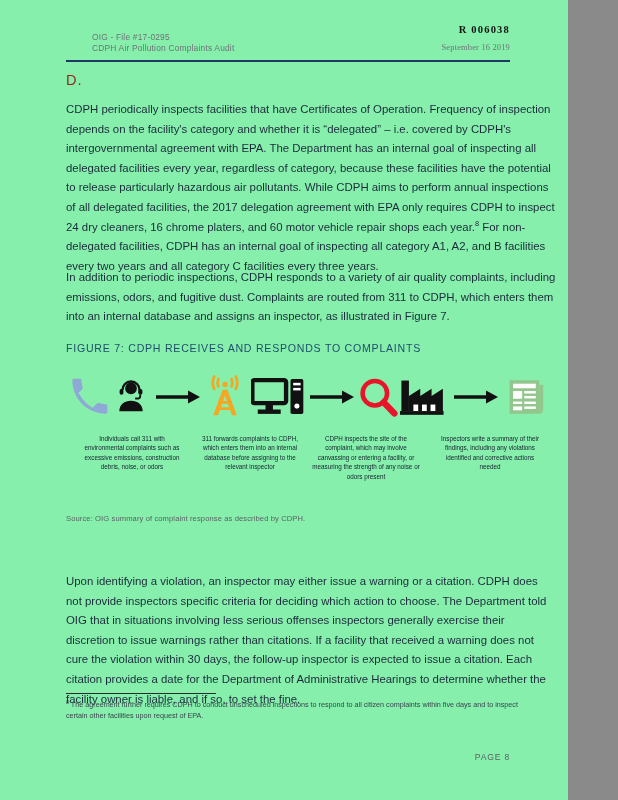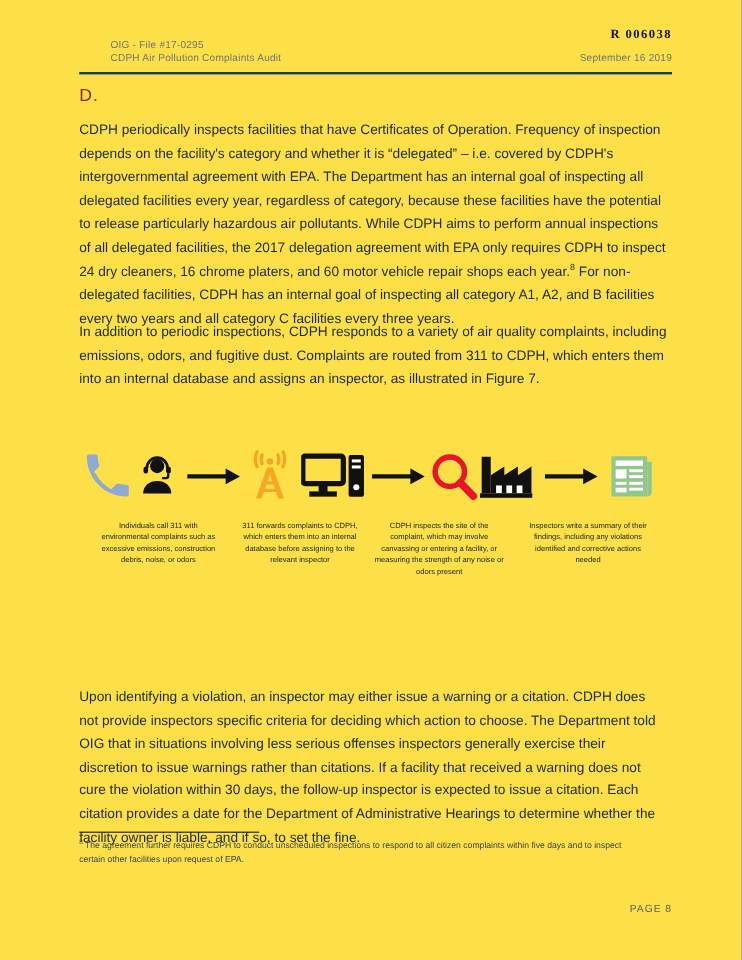--- a/index.html
+++ b/index.html
@@ -6,23 +6,23 @@
   html, body {
     margin: 0;
     padding: 0;
     background: #8a8a8a;
   }
   body {
     font-family: "Liberation Sans", sans-serif;
   }
   .page {
     position: relative;
-    width: 618px;
+    width: 568px;
     height: 800px;
-    background: #fde047;
+    background: #86efac;
     overflow: hidden;
     box-sizing: border-box;
   }
   
   .bates {
     position: absolute;
     top: 24px;
     right: 58px;
     font-family: "Liberation Serif", serif;
     font-size: 10.5px;
@@ -47,21 +47,21 @@
     letter-spacing: .2px;
     white-space: nowrap;
     margin-left: 26px;
   }
   .runhead-line1 { top: 0px; }
   .runhead-line2 { top: 11px; }
   .runhead-date {
     position: absolute;
     right: 0;
     top: 11px;
-    font-family: Liberation Sans, sans-serif;
+    font-family: Liberation Serif, serif;
     font-size: 8.4px;
     color: #6f7378;
     letter-spacing: .2px;
     white-space: nowrap;
   }
   .rule {
     position: absolute;
     left: 66px;
     right: 58px;
     top: 60px;
@@ -222,20 +222,21 @@
   </div>
 
   <div class="body-col" id="para-block-1">
     <p class="para"><span>CDPH periodically inspects facilities that have Certificates of Operation. Frequency of inspection depends on the facility's category and whether it is “delegated” – i.e. covered by CDPH's intergovernmental agreement with EPA. The Department has an internal goal of inspecting all delegated facilities every year, regardless of category, because these facilities have the potential to release particularly hazardous air pollutants. While CDPH aims to perform annual inspections of all delegated facilities, the 2017 delegation agreement with EPA only requires CDPH to inspect 24 dry cleaners, 16 chrome platers, and 60 motor vehicle repair shops each year.</span><span class="sup">8</span><span> For non-delegated facilities, CDPH has an internal goal of inspecting all category A1, A2, and B facilities every two years and all category C facilities every three years.</span></p>
   </div>
 
   <div class="body-col" id="para-block-2">
     <p class="para">In addition to periodic inspections, CDPH responds to a variety of air quality complaints, including emissions, odors, and fugitive dust. Complaints are routed from 311 to CDPH, which enters them into an internal database and assigns an inspector, as illustrated in Figure 7.</p>
   </div>
 
+  <div class="fig-title">FIGURE 7: CDPH RECEIVES AND RESPONDS TO COMPLAINTS</div>
 
   <div class="figure">
     <div class="fig-icons">
 
       <div class="fig-slot" style="left:2px;width:42px;">
         <svg width="40" height="40" viewBox="0 0 24 24" aria-hidden="true">
           <path fill="#8fa9d6" d="M6.6 10.8c1.7 3.3 4.3 5.9 7.6 7.6l2.5-2.5c.3-.3.8-.4 1.2-.3 1.3.4 2.7.7 4.1.7.6 0 1 .4 1 1V21c0 .6-.4 1-1 1C10.9 22 2 13.1 2 2c0-.6.4-1 1-1h3.5c.6 0 1 .4 1 1 0 1.4.2 2.8.7 4.1.1.4 0 .9-.3 1.2l-2.3 2.5z"></path>
         </svg>
       </div>
 
@@ -333,20 +334,21 @@
     </div>
 
     <div class="fig-captions">
       <div class="cap" style="left:14px;width:104px;">Individuals call 311 with environmental complaints such as excessive emissions, construction debris, noise, or odors</div>
       <div class="cap" style="left:132px;width:104px;">311 forwards complaints to CDPH, which enters them into an internal database before assigning to the relevant inspector</div>
       <div class="cap" style="left:244px;width:112px;">CDPH inspects the site of the complaint, which may involve canvassing or entering a facility, or measuring the strength of any noise or odors present</div>
       <div class="cap" style="left:372px;width:104px;">Inspectors write a summary of their findings, including any violations identified and corrective actions needed</div>
     </div>
   </div>
 
+  <div class="fig-source">Source: OIG summary of complaint response as described by CDPH.</div>
 
   <div class="body-col" id="para-block-3">
     <p class="para">Upon identifying a violation, an inspector may either issue a warning or a citation. CDPH does not provide inspectors specific criteria for deciding which action to choose. The Department told OIG that in situations involving less serious offenses inspectors generally exercise their discretion to issue warnings rather than citations. If a facility that received a warning does not cure the violation within 30 days, the follow-up inspector is expected to issue a citation. Each citation provides a date for the Department of Administrative Hearings to determine whether the facility owner is liable, and if so, to set the fine.</p>
   </div>
 
   <div class="fn-rule"></div>
   <div class="footnote"><span class="sup">8</span><span> The agreement further requires CDPH to conduct unscheduled inspections to respond to all citizen complaints within five days and to inspect certain other facilities upon request of EPA.</span></div>
 
   <div class="page-footer">PAGE 8</div>
 </div>

